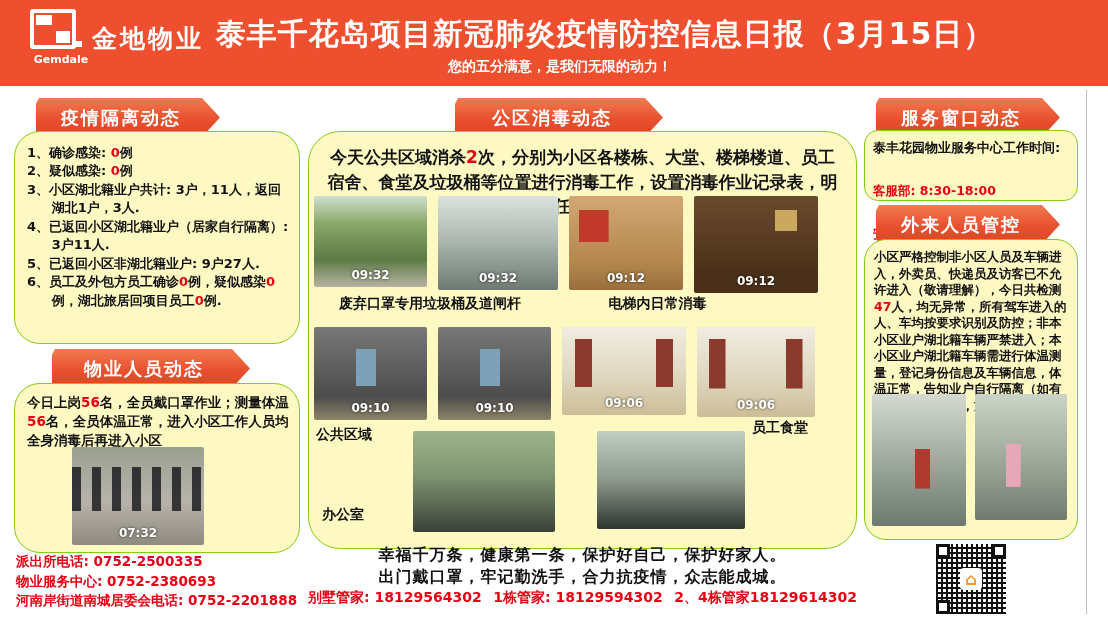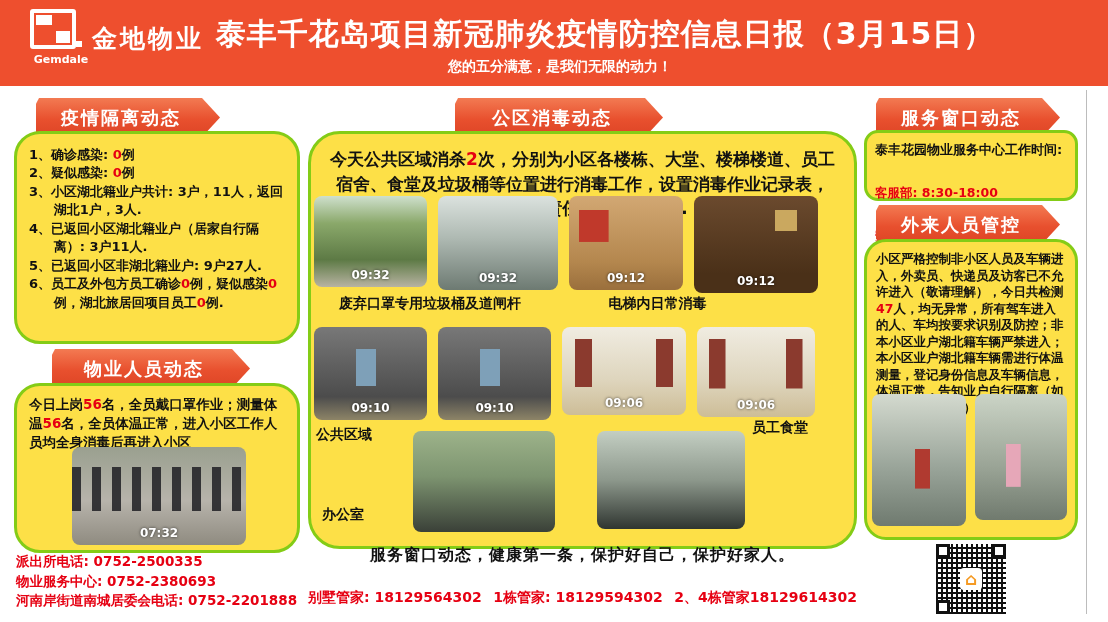--- a/index.html
+++ b/index.html
@@ -18,32 +18,32 @@
          font-size:30px;font-weight:800;letter-spacing:1px;}
   .subtitle{position:absolute;left:210px;top:58px;width:700px;text-align:center;color:#fff;
             font-size:14px;font-weight:700;}
   
   .badge{position:absolute;height:39px;background:linear-gradient(180deg,#f37a52,#e8502e 55%,#dd4425);
          color:#fff;font-size:18px;font-weight:800;letter-spacing:2px;
          display:flex;align-items:center;justify-content:center;
          clip-path:polygon(3px 0,calc(100% - 18px) 0,100% 50%,calc(100% - 18px) 100%,3px 100%,0 85%,0 15%);
          padding-right:14px;box-sizing:border-box;}
   
-  .panel{position:absolute;background:#fde047;border:3px solid #84cc16;border-radius:26px;box-sizing:border-box;}
+  .panel{position:absolute;background:#fef9c3;border:1px solid #84cc16;border-radius:26px;box-sizing:border-box;}
   .hl{color:#e60012;}
   .iso-list{margin:0;padding:12px 8px 0 12px;list-style:none;font-size:13px;font-weight:700;
             color:#111;line-height:1.42;}
   .iso-list li{padding-left:1.9em;text-indent:-1.9em;}
   .staff-text{padding:9px 10px 0 12px;font-size:13.5px;font-weight:700;color:#111;line-height:1.4;}
   .dis-text{padding:13px 18px 0 18px;font-size:17px;font-weight:700;color:#111;line-height:1.45;text-align:center;}
   .vis-text{padding:9px 8px 0 9px;font-size:12.5px;font-weight:700;color:#111;line-height:1.32;}
   .svc-head{padding:8px 6px 0 8px;font-size:13px;font-weight:800;color:#111;}
   .svc-line{padding:1px 6px 0 8px;font-size:12.5px;font-weight:800;color:#e60012;margin-top:25px;}
   
-  .photo{position:relative;border-radius:8px;overflow:hidden;flex:none;}
+  .photo{position:relative;border-radius:2px;overflow:hidden;flex:none;}
   .ptime{position:absolute;left:0;right:0;bottom:5px;text-align:center;color:#fff;
          font-size:12px;font-weight:700;text-shadow:0 0 3px rgba(0,0,0,.7);}
   .prow{position:absolute;display:flex;gap:11px;}
   .ph-garden{background:linear-gradient(180deg,#cfe0cd 0%,#8aa86a 30%,#5d7a45 70%,#b8b3a2 100%);}
   .ph-gate{background:linear-gradient(180deg,#dbe2de 0%,#aeb9b2 45%,#6d7a72 100%);}
   .ph-elev1{background:linear-gradient(#c0392b,#c0392b) 12% 22%/26% 34% no-repeat,
             linear-gradient(180deg,#d2a873,#b4874e 70%,#9a6f3c);}
   .ph-elev2{background:linear-gradient(#caa85f,#caa85f) 80% 18%/18% 22% no-repeat,
             linear-gradient(180deg,#6b4a2e,#4a3018 80%);}
   .ph-stone{background:linear-gradient(#7ea0b8,#7ea0b8) 45% 40%/18% 40% no-repeat,
@@ -108,21 +108,21 @@
       <li><span>5、已返回小区非湖北籍业户: 9户27人.</span></li>
       <li><span>6、员工及外包方员工确诊</span><span class="hl">0</span><span>例，疑似感染</span><span class="hl">0</span><span>例，湖北旅居回项目员工</span><span class="hl">0</span><span>例.</span></li>
     </ul>
   </div>
 
   <div class="badge" style="left:52px;top:349px;width:198px;">物业人员动态</div>
 
   <div class="panel" style="left:14px;top:383px;width:286px;height:170px;">
     <div class="staff-text"><span>今日上岗</span><span class="hl">56</span><span>名，全员戴口罩作业；测量体温</span><span class="hl">56</span><span>名，全员体温正常，进入小区工作人员均全身消毒后再进入小区</span></div>
   </div>
-  <div class="photo ph-group" style="position:absolute;left:72px;top:447px;width:174px;height:98px;">
+  <div class="photo ph-group" style="position:absolute;left:72px;top:447px;width:132px;height:98px;">
     <span class="ptime">07:32</span>
   </div>
 
   <div class="phones">
     <div>
       <span>派出所电话:</span> <span>0752-2500335</span></div>
     <div>
       <span>物业服务中心:</span> <span>0752-2380693</span></div>
     <div>
       <span>河南岸街道南城居委会电话:</span> <span>0752-2201888</span></div>
@@ -167,21 +167,22 @@
   </div>
   <div class="caption" style="left:316px;top:426px;">公共区域</div>
   <div class="caption" style="left:752px;top:419px;">员工食堂</div>
 
   <div class="prow" style="left:413px;top:431px;gap:42px;">
     <div class="photo ph-office" style="width:142px;height:101px;"></div>
     <div class="photo ph-meeting" style="width:148px;height:98px;"></div>
   </div>
   <div class="caption" style="left:322px;top:506px;">办公室</div>
 
-  <div class="slogan" style="top:545px;">服务窗口动态，健康第一条，保护好自己，保护好家人。</div>
+  <div class="slogan" style="top:545px;">幸福千万条，健康第一条，保护好自己，保护好家人。</div>
+  <div class="slogan" style="top:567px;">出门戴口罩，牢记勤洗手，合力抗疫情，众志能成城。</div>
 
   <div class="managers">
     <span>
       <span>别墅管家:</span> <span>18129564302</span></span>
     <span>
       <span>1栋管家:</span> <span>18129594302</span></span>
     <span>
       <span>2、4栋管家</span><span>18129614302</span></span>
   </div>
 

